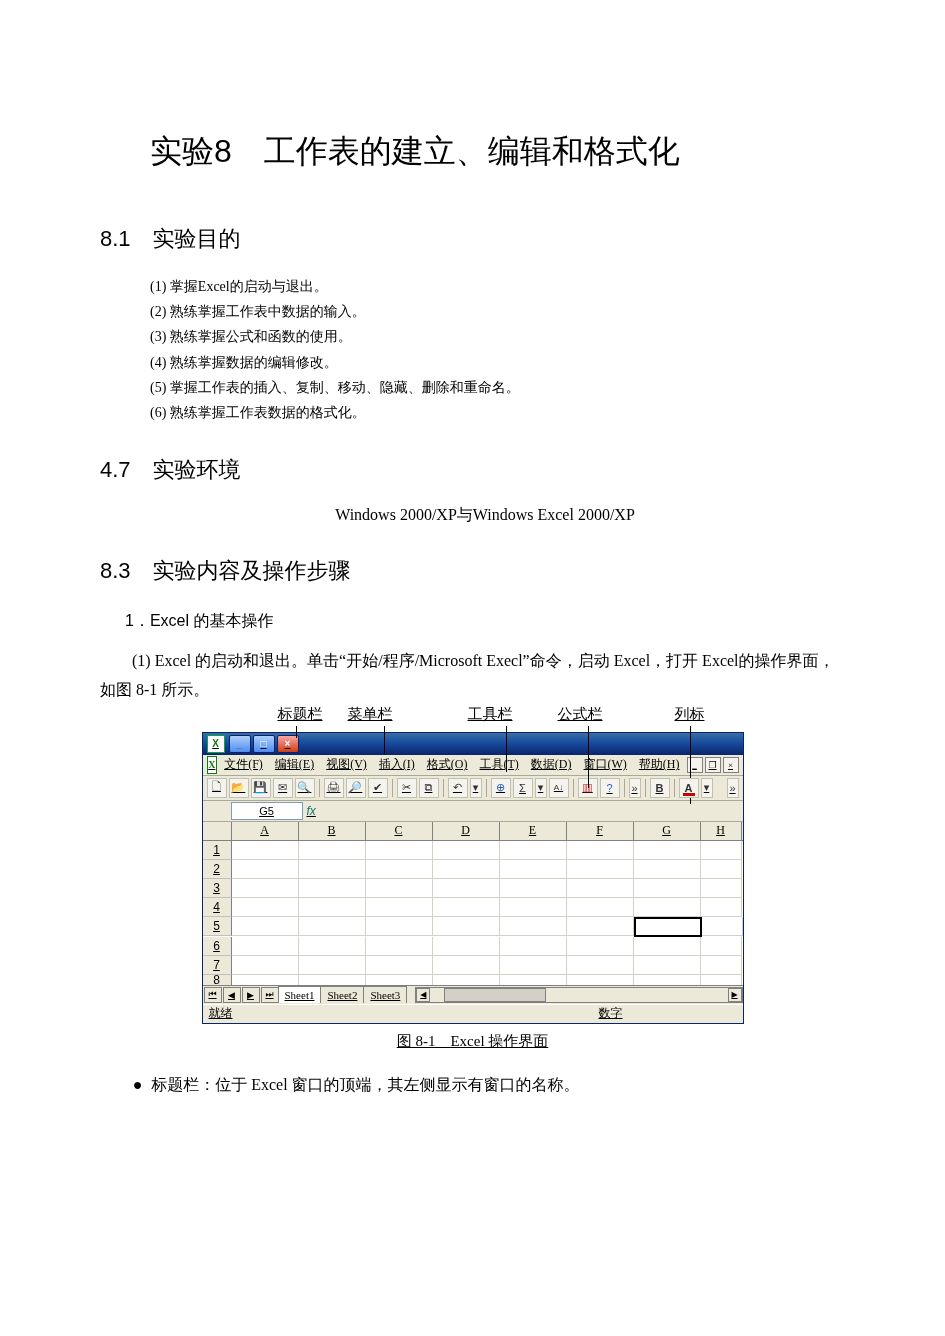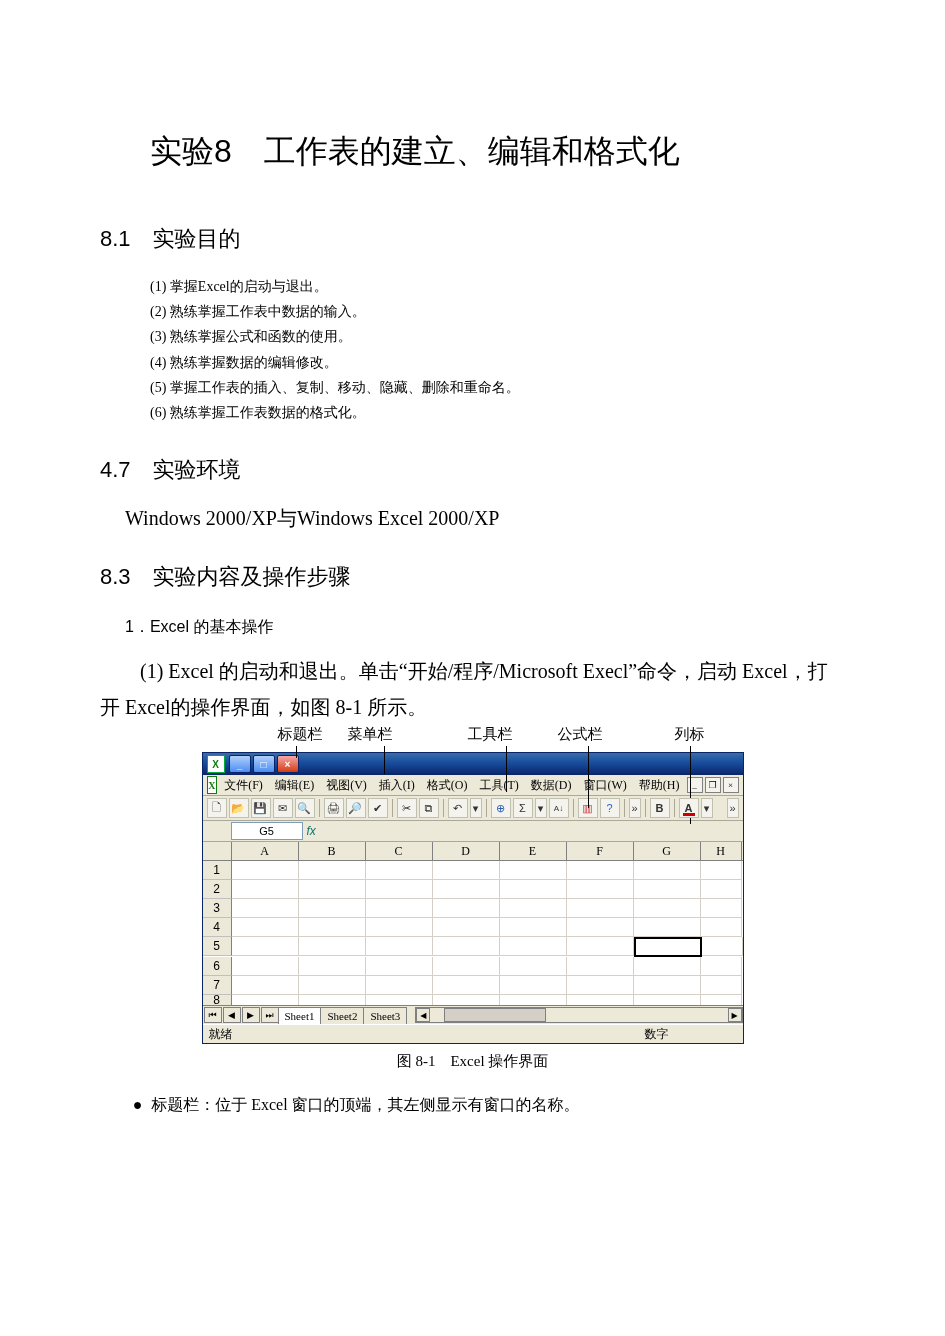--- a/index.html
+++ b/index.html
@@ -23,30 +23,31 @@
     margin: 30px 0 20px 0;
     font-family: "SimHei", "黑体", sans-serif;
   }
   .objectives {
     margin-left: 50px;
     font-size: 14px;
     line-height: 1.8;
   }
   .env {
     margin-left: 25px;
-    font-size: 20px;
+    font-size: 16px;
     margin-top: 10px;
+    text-align: center;
   }
   .subhead {
     font-size: 16px;
     margin: 25px 0 15px 25px;
     font-family: "SimHei", "黑体", sans-serif;
   }
   .para {
-    font-size: 20px;
+    font-size: 16px;
     line-height: 1.8;
     text-indent: 2em;
     margin-left: 0;
   }
   .figure-caption {
     text-align: center;
     font-size: 15px;
     margin-top: 8px;
     font-family: "SimSun", "宋体", serif;
   }
@@ -333,21 +334,21 @@
   .statusbar {
     background: #ece9d8;
     height: 18px;
     display: flex;
     align-items: center;
     padding: 0 6px;
     font-size: 12px;
     border-top: 1px solid #fff;
     font-family:"宋体",SimSun;
   }
-  .statusbar .numtxt { margin-left: auto; margin-right: 68px;}
+  .statusbar .numtxt { margin-left: auto; margin-right: 114px;}
   
   .top-guides {
     position: relative;
     height: 0;
   }
   .guide {
     position: absolute;
     width: 1px;
     background: #000;
     top: 0;
@@ -370,21 +371,21 @@
     <div>(6)  熟练掌握工作表数据的格式化。</div>
   </div>
 
   <div class="section-head">4.7　实验环境</div>
   <div class="env">Windows  2000/XP与Windows  Excel  2000/XP</div>
 
   <div class="section-head">8.3　实验内容及操作步骤</div>
   <div class="subhead">1．Excel 的基本操作</div>
   <div class="para">(1) Excel 的启动和退出。单击“开始/程序/Microsoft Execl”命令，启动 Excel，打开 Excel的操作界面，如图 8-1 所示。</div>
 
-  <div class="fig-col" style="align-items:center;">
+  <div class="fig-col" style="align-items:center;text-decoration:underline;">
     <div style="display:flex;">
       <div style="width:110px"></div>
       <div>
         <div class="annot-top">
           <span style="width:60px">标题栏</span>
           <span style="width:80px;margin-left:10px">菜单栏</span>
           <span style="width:80px;margin-left:40px">工具栏</span>
           <span style="width:70px;margin-left:10px">公式栏</span>
           <span style="width:50px;margin-left:47px">列标</span>
         </div>

